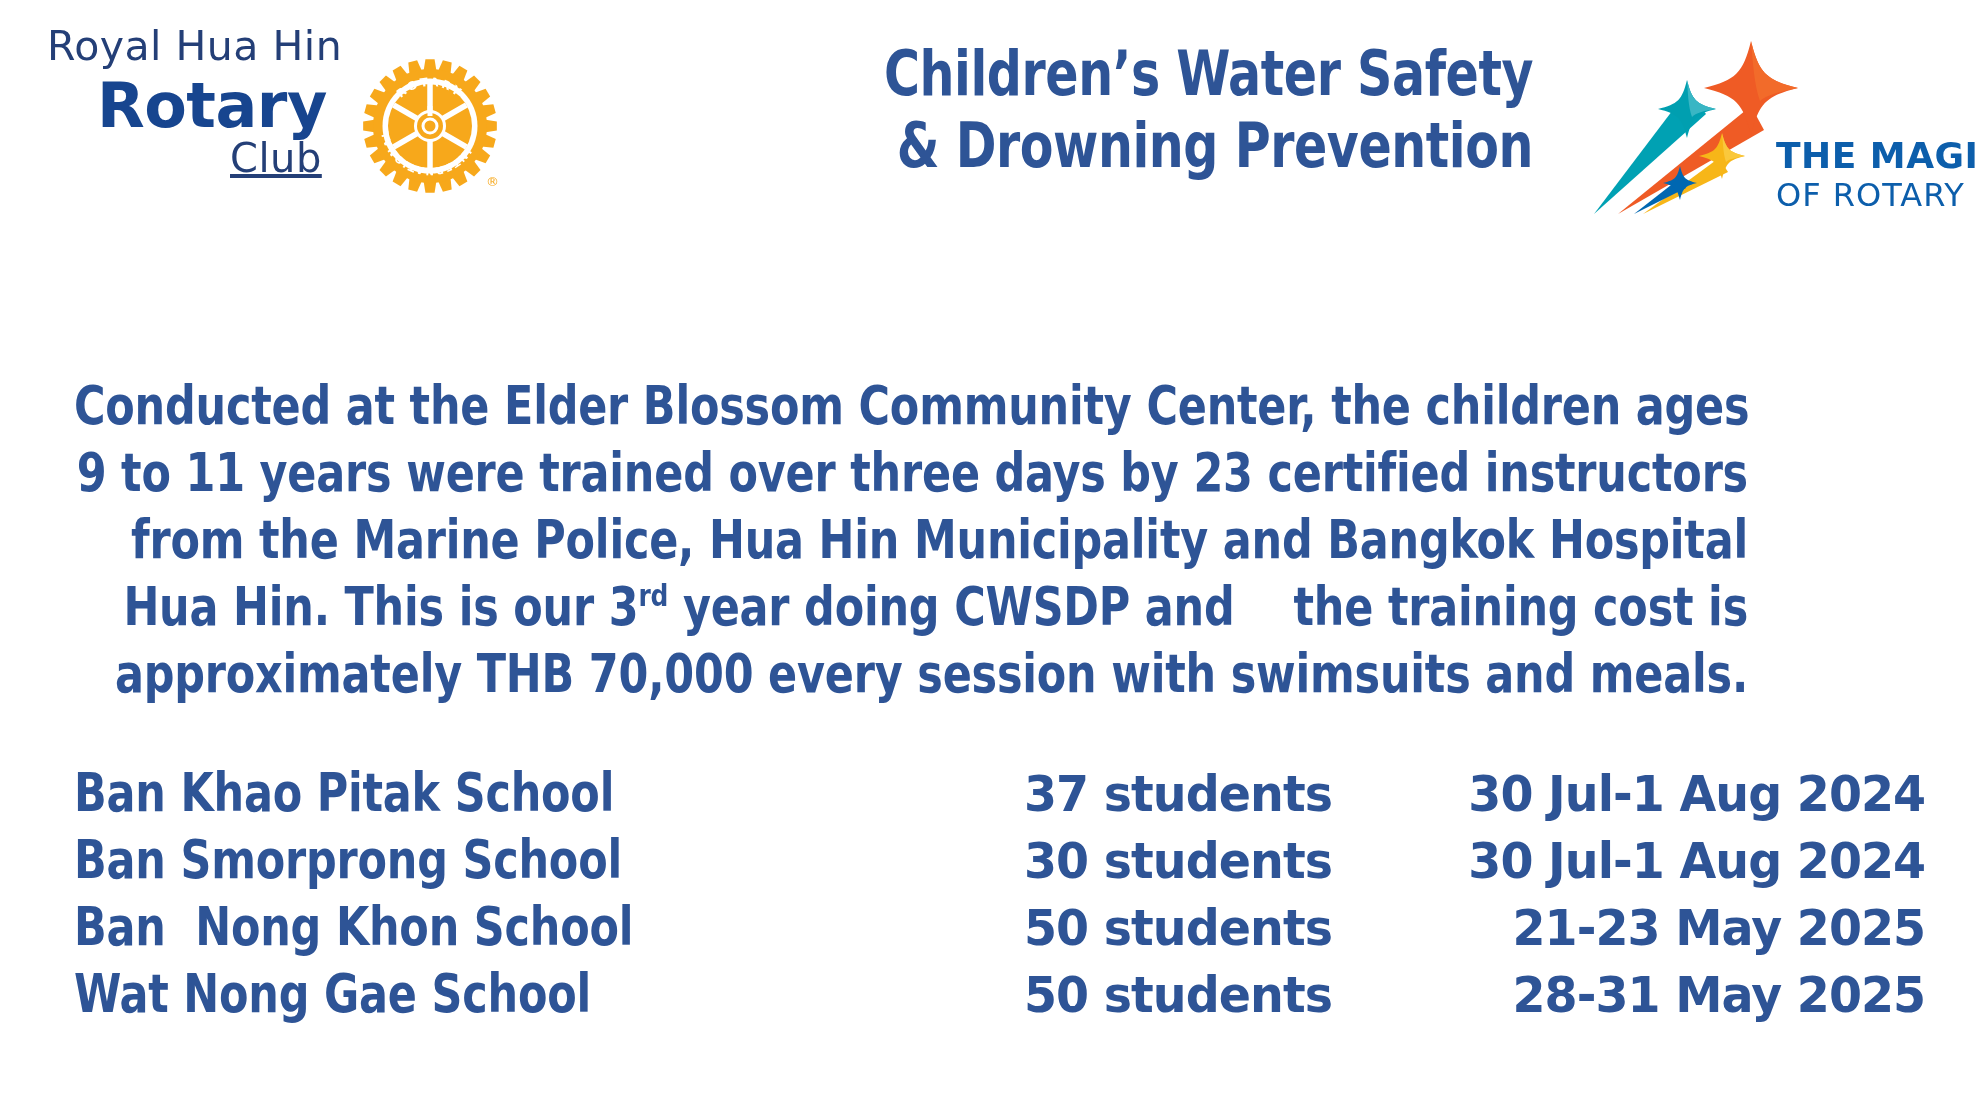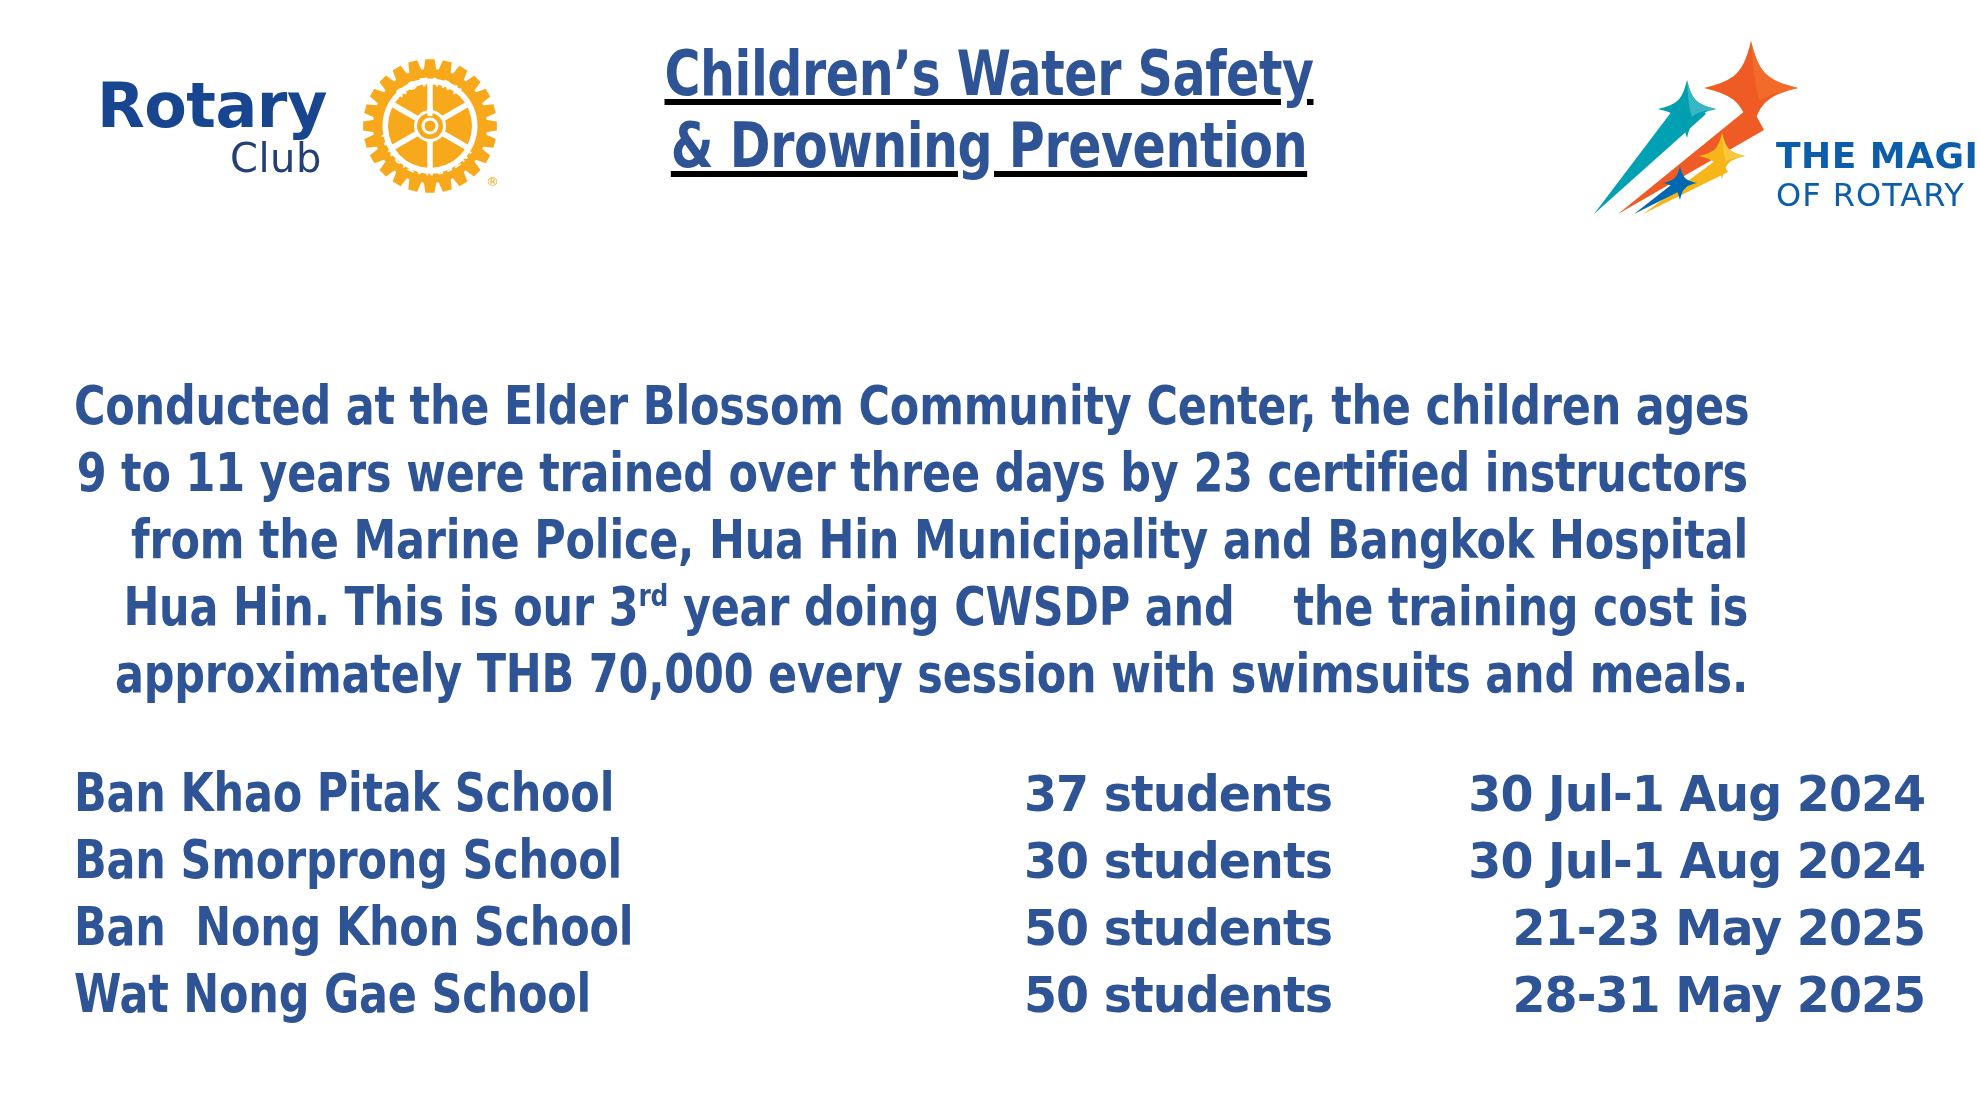--- a/index.html
+++ b/index.html
@@ -59,37 +59,37 @@
   #club-logo .lk-club {
     position: absolute;
     left: 185px;
     top: 113px;
     font-family: "DejaVu Sans", sans-serif;
     font-size: 40px;
     font-weight: 400;
     letter-spacing: 0.5px;
     color: #243f77;
     white-space: nowrap;
+    text-decoration: underline;
   }
   #rotary-wheel {
     position: absolute;
     left: 315px;
     top: 34px;
     width: 140px;
     height: 140px;
   }
 
   
   #title-block {
     position: absolute;
-    left: 414px;
+    left: 452px;
     top: 38px;
     width: 1150px;
-    text-align: center;
-    text-decoration: underline;
+    text-align: right;
   }
   #title-block .tline {
     font-family: "DejaVu Sans Condensed", "Liberation Sans Narrow", "Liberation Sans", sans-serif;
     font-size: 62px;
     font-weight: bold;
     color: #2e5496;
     line-height: 72px;
     letter-spacing: -0.5px;
     white-space: nowrap;
     transform: scaleX(0.88);
@@ -180,20 +180,21 @@
   }
 </style>
 </head>
 <body>
 
 <div id="slide">
 
   <div id="header">
 
     <div id="club-logo">
+      <div class="lk-royal">Royal Hua Hin</div>
       <div class="lk-rotary">Rotary</div>
       <div class="lk-club">Club</div>
 
       <svg id="rotary-wheel" viewBox="0 0 140 140">
         <defs>
           <path id="arcTop" d="M 70,70 m -40,0 a 40,40 0 0 1 80,0" fill="none"></path>
           <path id="arcBot" d="M 70,70 m 42,0 a 42,42 0 0 1 -84,0" fill="none"></path>
         </defs>
         <g fill="#f7a81b">
 

